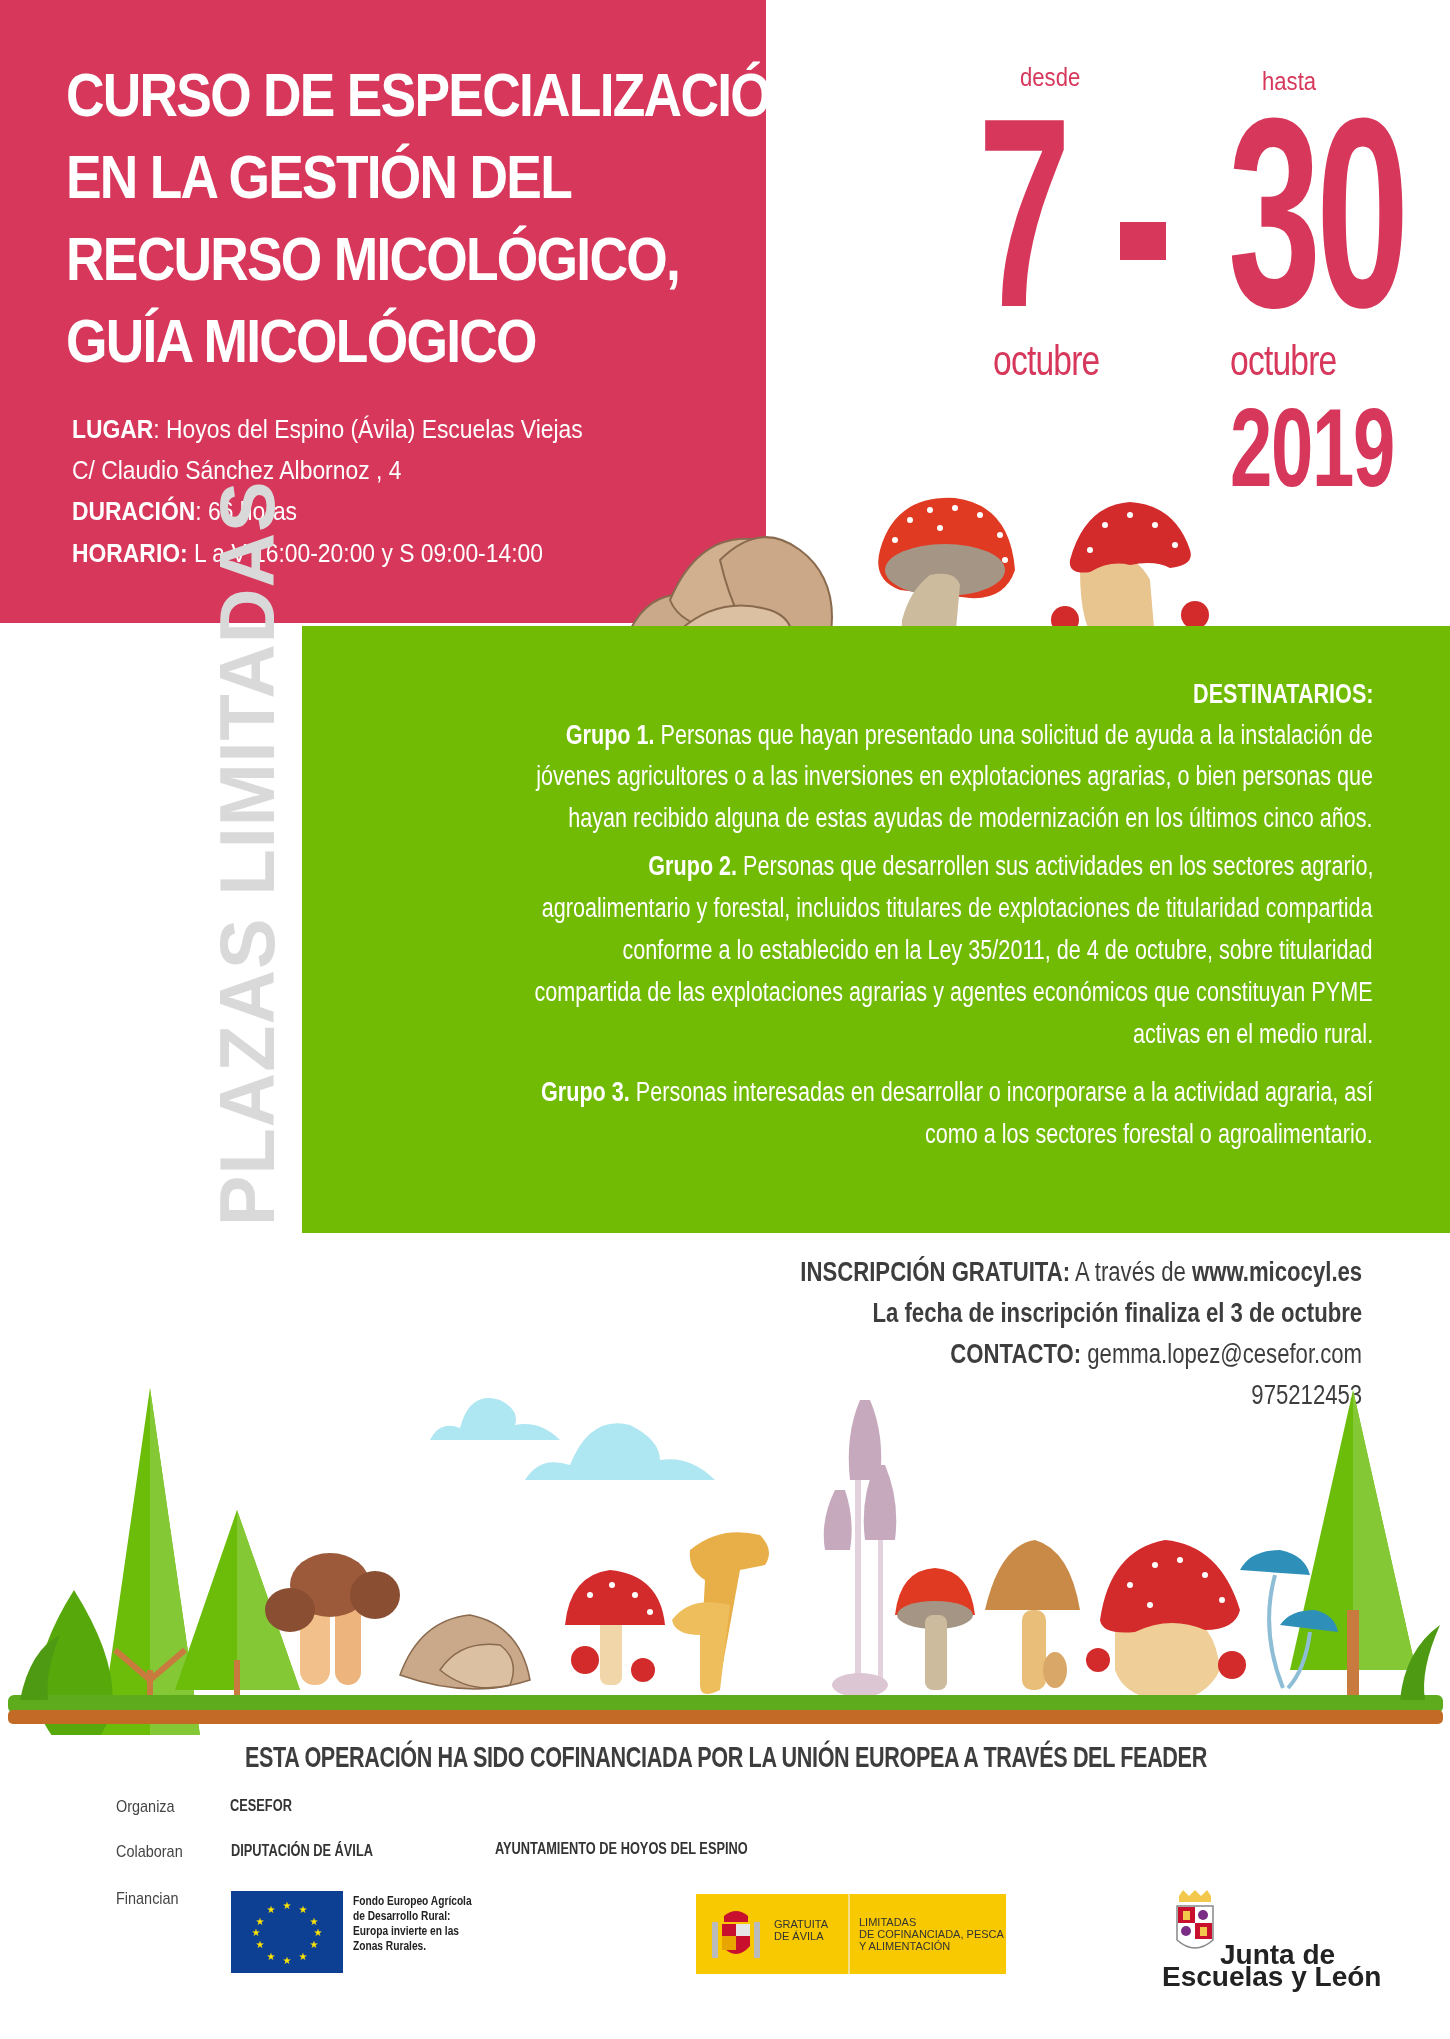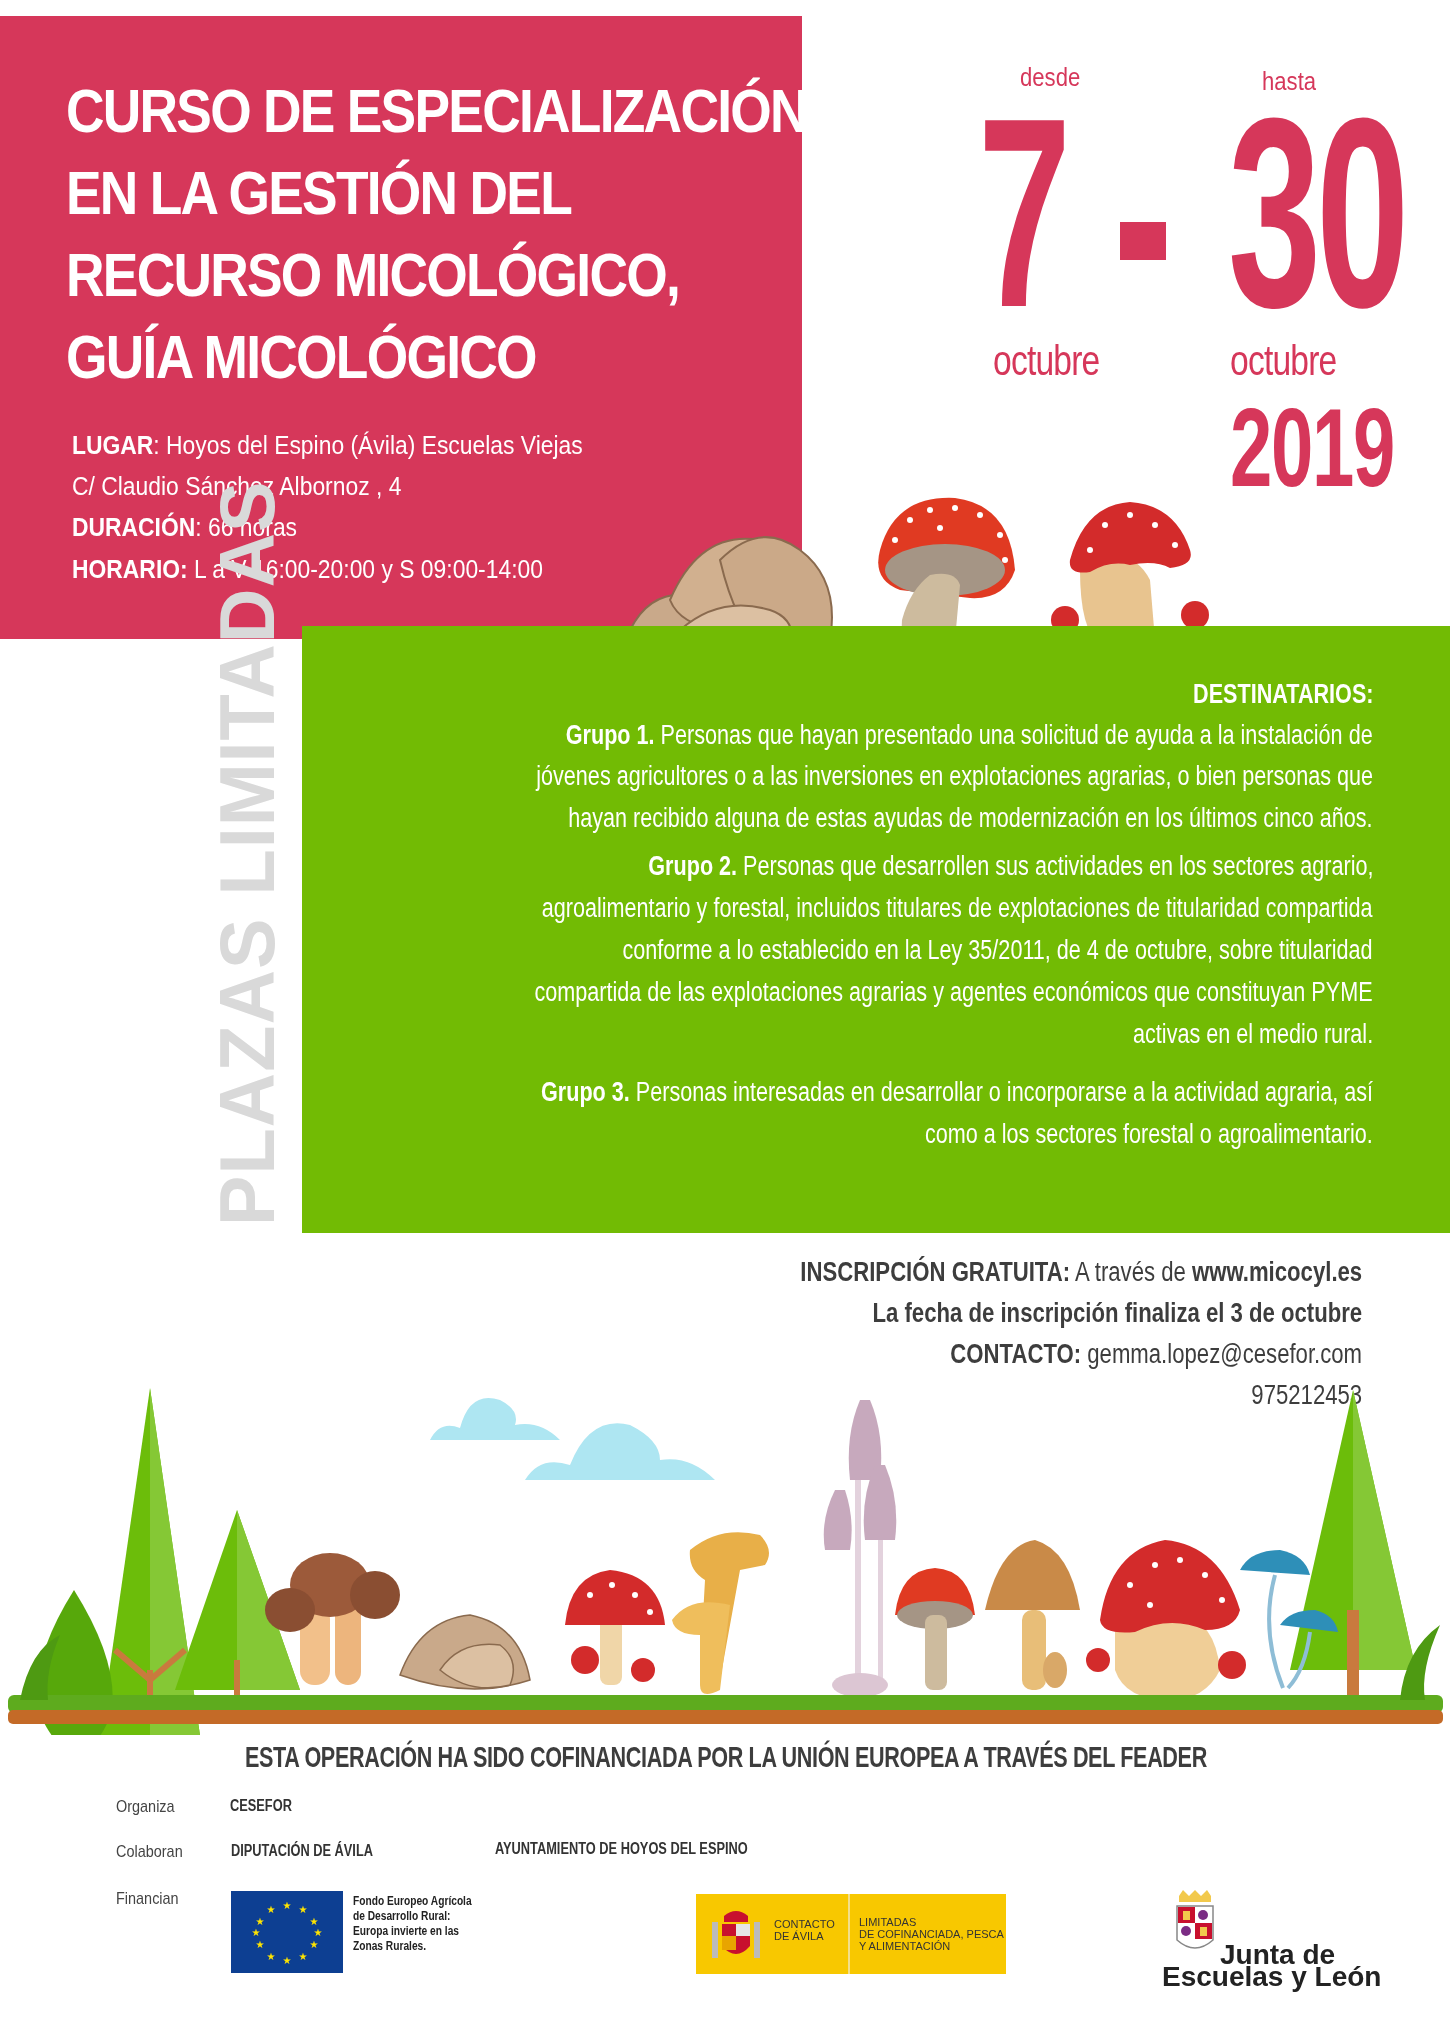--- a/index.html
+++ b/index.html
@@ -1,21 +1,21 @@
 <!DOCTYPE html>
 <html><head>
 <meta charset="utf-8">
 <style>
   html, body { margin:0; padding:0; }
   body { width:1450px; height:2039px; position:relative; background:#ffffff; overflow:hidden;
          font-family:"Liberation Sans", sans-serif; }
   .abs { position:absolute; }
 
   
-  #pink { left:0; top:16px; width:766px; height:623px; background:#D6375A;padding-left:36px; }
+  #pink { left:0; top:0; width:766px; height:623px; background:#D6375A; }
   .title-line { position:absolute; left:66px; color:#fff; font-weight:700; font-size:62px;
                 letter-spacing:-2px; transform:scaleX(0.86); transform-origin:left top; white-space:nowrap; line-height:1; }
   .info-line { position:absolute; left:72px; color:#fff; font-size:26px; white-space:nowrap;
                transform:scaleX(0.88); transform-origin:left top; line-height:1; }
   .info-line b { font-weight:700; }
 
   
   .date-small { position:absolute; color:#D6375A; font-size:26px; transform:scaleX(0.85); transform-origin:left top; line-height:1; }
   .date-big { position:absolute; color:#D6375A; font-weight:700; font-size:270px; line-height:1; transform:scaleX(0.62); transform-origin:left top; letter-spacing:-8px; }
   .date-month { position:absolute; color:#D6375A; font-size:42px; transform:scaleX(0.80); transform-origin:left top; line-height:1; letter-spacing:-1px; }
@@ -292,21 +292,21 @@
 <div id="spain-box" class="abs">
   <svg class="abs" style="left:14px; top:14px;" width="52" height="54" viewBox="0 0 52 54">
     <rect x="2" y="14" width="6" height="36" fill="#BBB"></rect>
       <rect x="44" y="14" width="6" height="36" fill="#BBB"></rect>
     <path d="M14 8 Q26 -2 38 8 L38 14 L14 14Z" fill="#C8102E"></path>
     <path d="M12 16 L40 16 L40 38 Q26 54 12 38Z" fill="#C8102E"></path>
     <rect x="26" y="16" width="14" height="12" fill="#E6E6E6"></rect>
     <rect x="12" y="28" width="14" height="14" fill="#E8A500"></rect>
   </svg>
   <div class="sp-t" style="left:78px; top:24px;">
-    <div>CONTACTO</div>
+    <div>GRATUITA</div>
       <div>DE ÁVILA</div>
   </div>
   <div class="div"></div>
   <div class="sp-t" style="left:163px; top:22px;">
     <div>LIMITADAS</div>
       <div>DE COFINANCIADA, PESCA</div>
       <div>Y ALIMENTACIÓN</div>
   </div>
 </div>
 

